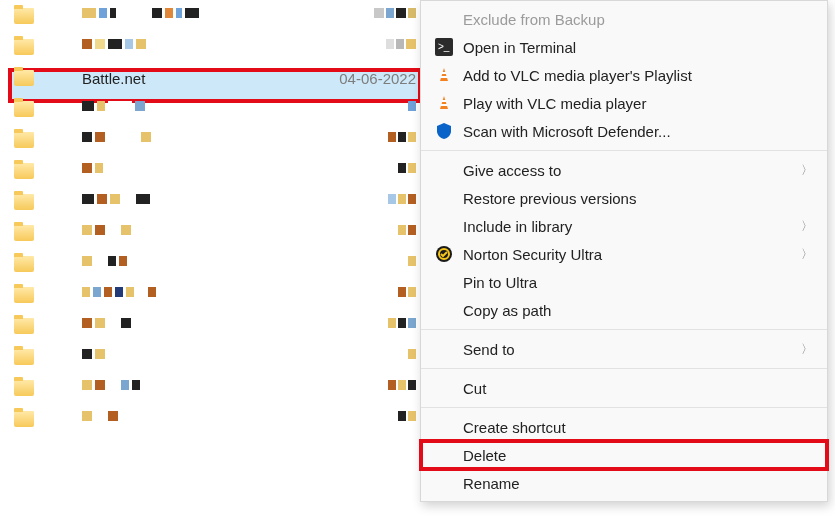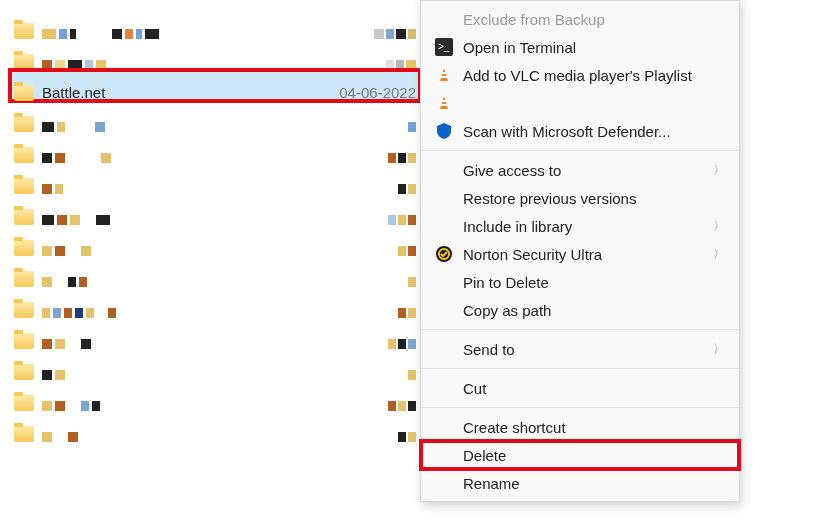--- a/index.html
+++ b/index.html
@@ -17,24 +17,25 @@
 
   
   .file-list {
     position: absolute;
     left: 10px;
     top: 8px;
     width: 410px;
   }
   .row {
     display: flex;
-    align-items: flex-end;
+    align-items: flex-start;
     height: 31px;
     padding: 0 4px;
     position: relative;
+    gap: 40px;
   }
   .row .folder-icon {
     width: 20px; height: 16px;
     background: linear-gradient(#ffe9a8,#f7c95a);
     border-radius: 1px 1px 2px 2px;
     position: relative;
     margin-right: 8px;
     flex-shrink: 0;
   }
   .row .folder-icon::before{
@@ -67,21 +68,21 @@
     margin-left:auto;
     font-size:15px;
     color:#7d7d7d;
   }
 
   
   .ctx{
     position:absolute;
     left:420px;
     top:0px;
-    width:320px;
+    width:408px;
     background:#f9f9f9;
     border:1px solid #d8d8d8;
     box-shadow:2px 4px 10px rgba(0,0,0,0.18);
     padding:4px 0;
   }
   .ctx .item{
     display:flex;
     align-items:center;
     height:28px;
     padding:0 14px 0 12px;
@@ -346,20 +347,21 @@
   </div>
 
   <div class="item">
     <span class="ico">
       <svg width="18" height="18" viewBox="0 0 18 18">
           <polygon points="9,2 13,15 5,15" fill="#f58220"></polygon>
           <rect x="7" y="6" width="4" height="2" fill="#fff"></rect>
           <rect x="6" y="10" width="6" height="2" fill="#fff"></rect>
         </svg>
     </span>
+    <span>Play with VLC media player</span>
   </div>
 
   <div class="item">
     <span class="ico">
       <svg width="18" height="18" viewBox="0 0 18 18">
           <path d="M9 1 L16 4 V9 C16 13 13 16 9 17 C5 16 2 13 2 9 V4 Z" fill="#0a63c9"></path>
         </svg>
     </span>
     <span>Scan with Microsoft Defender...</span>
   </div>
@@ -390,21 +392,21 @@
           <circle cx="9" cy="9" r="5" fill="none" stroke="#f5c518" stroke-width="2"></circle>
           <path d="M6 9 L8 11 L12 7" stroke="#f5c518" stroke-width="2" fill="none"></path>
         </svg>
     </span>
     <span>Norton Security Ultra</span>
     <span class="arrow">〉</span>
   </div>
 
   <div class="item">
     <span class="spacer"></span>
-    <span>Pin to Delete</span>
+    <span>Pin to Ultra</span>
   </div>
 
   <div class="item">
     <span class="spacer"></span>
     <span>Copy as path</span>
   </div>
 
   <div class="sep"></div>
 
   <div class="item">

